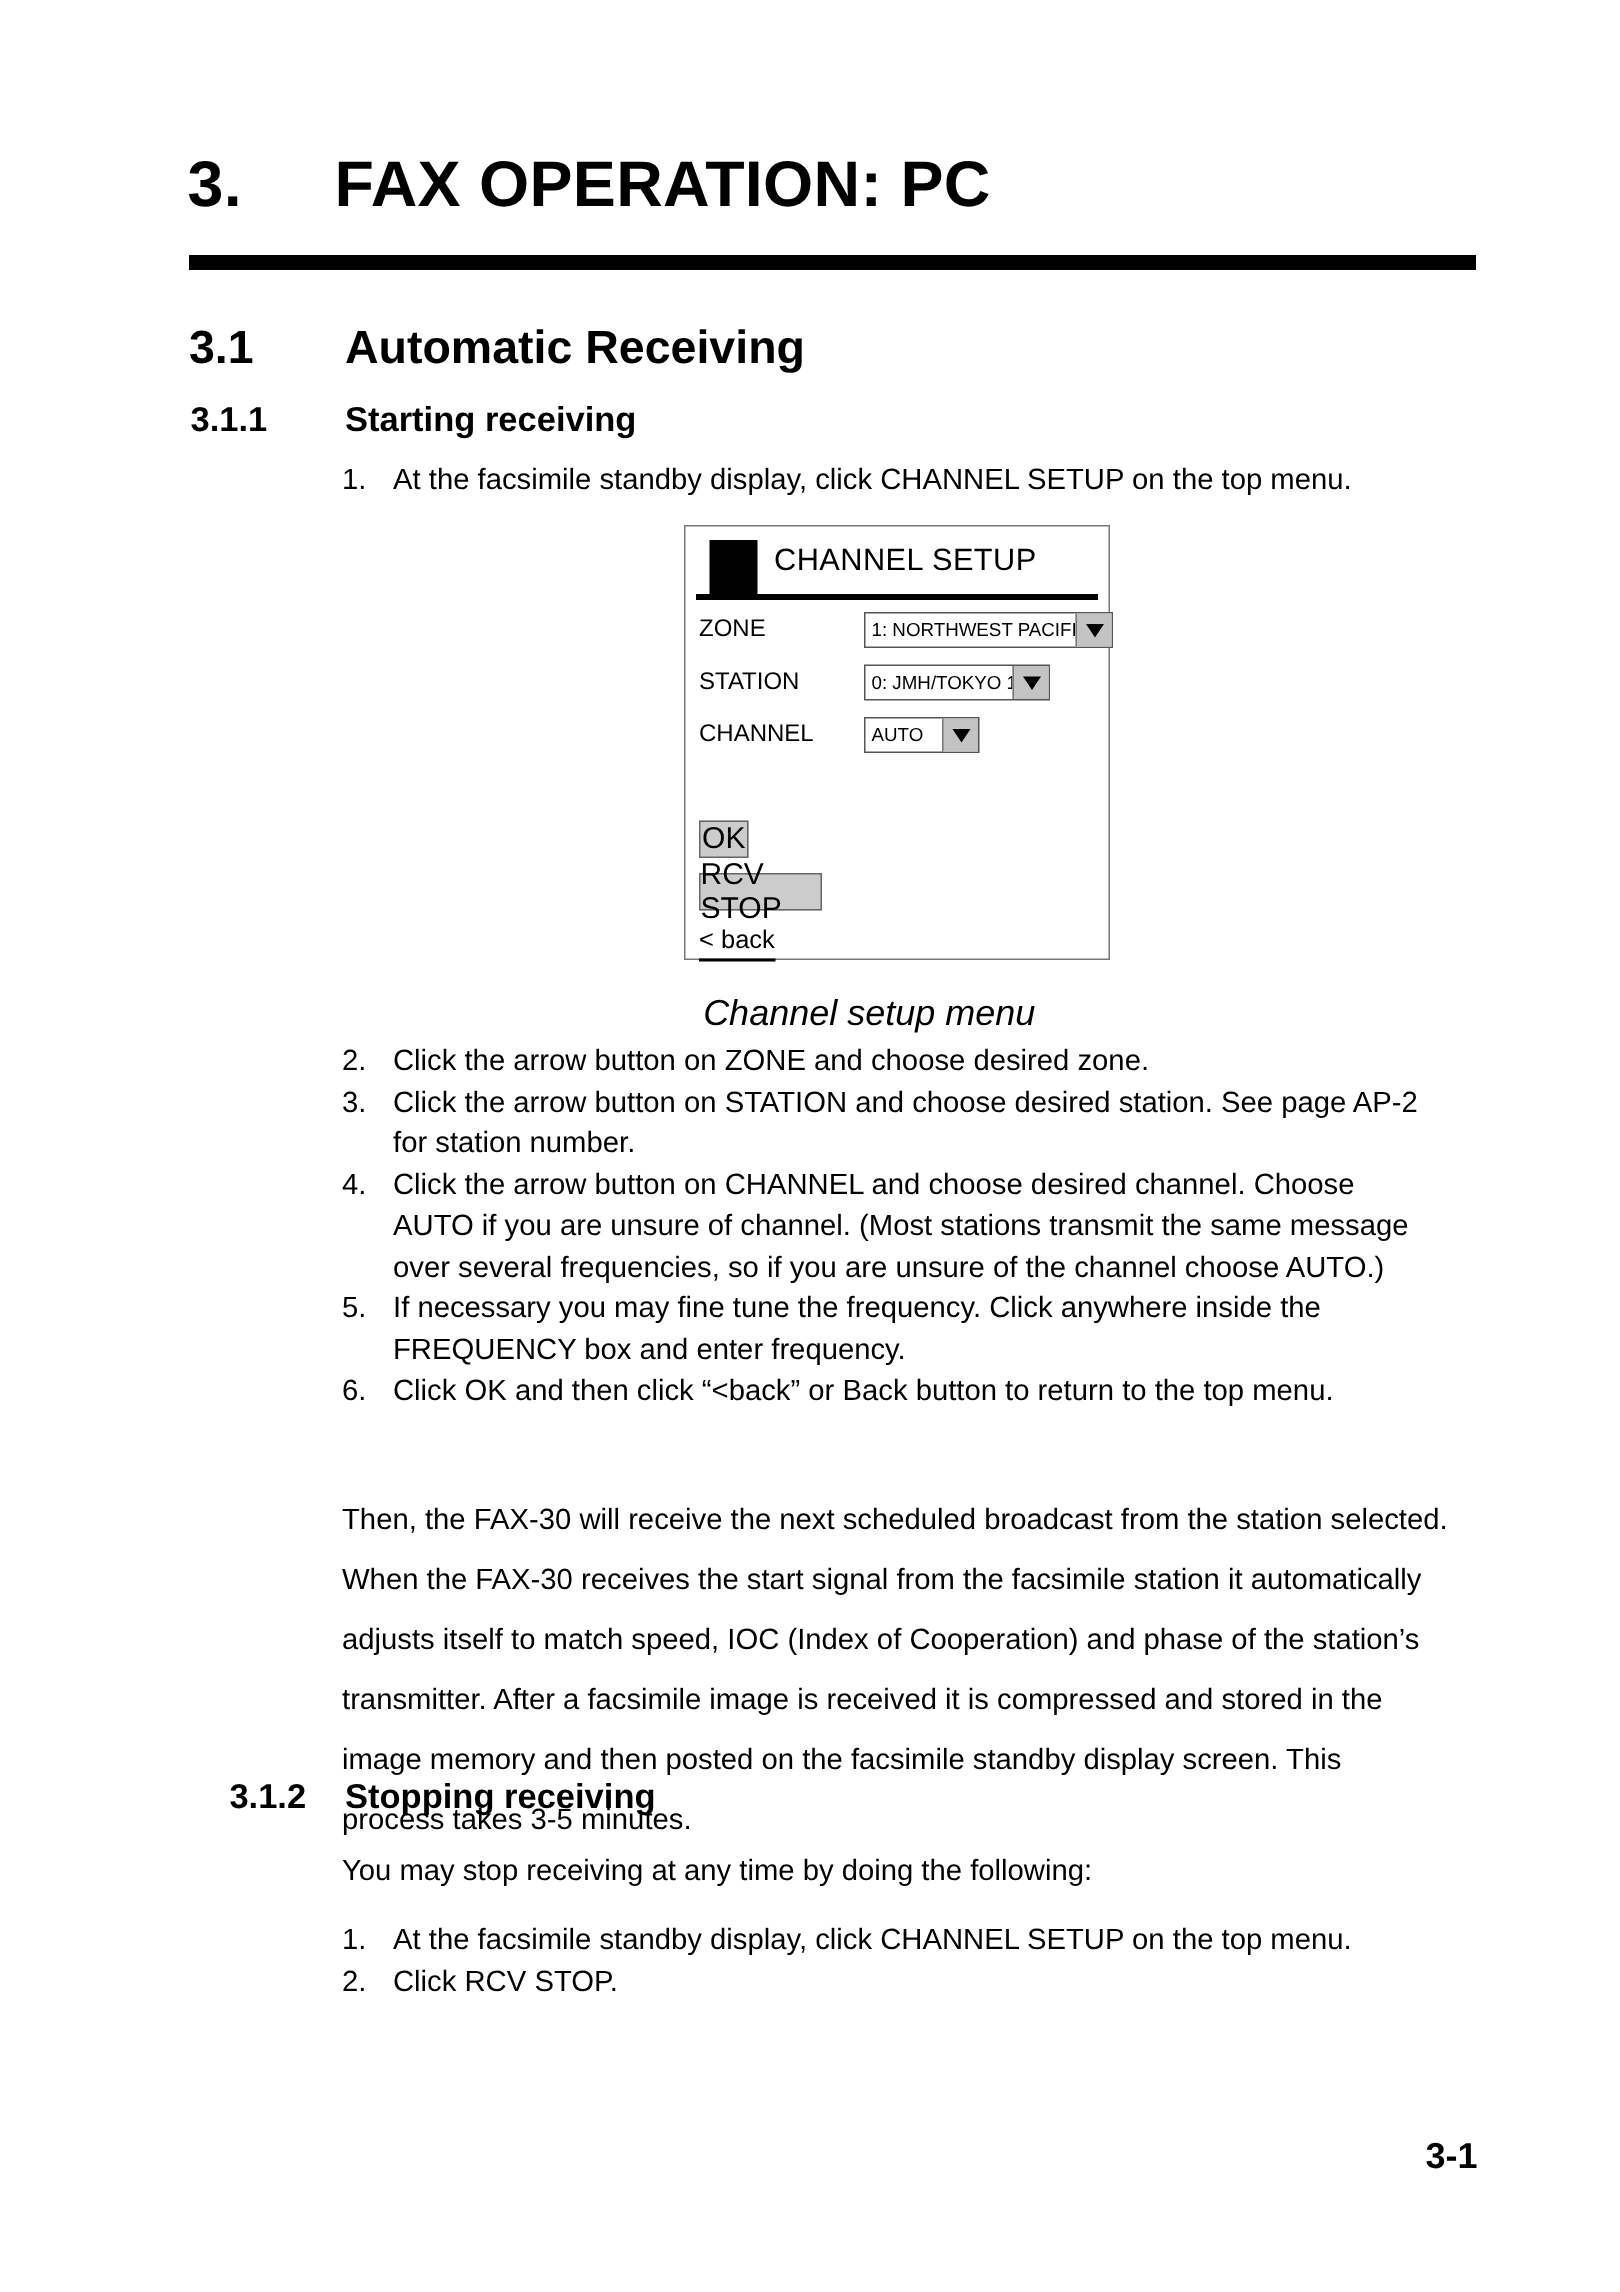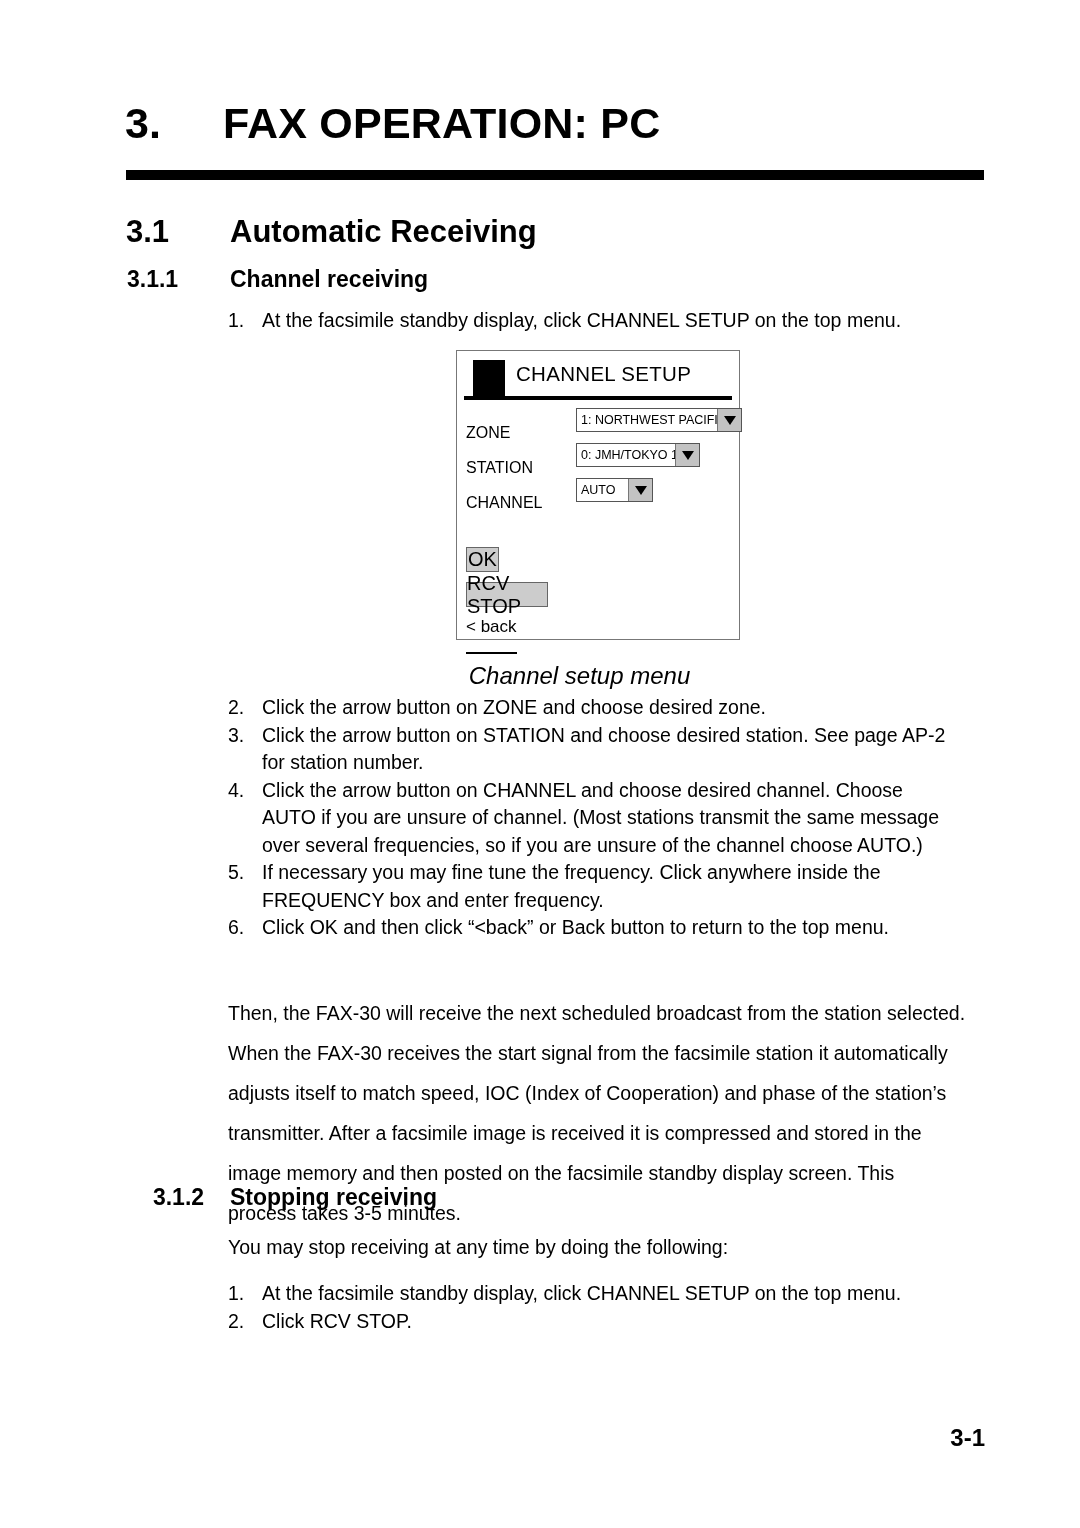--- a/index.html
+++ b/index.html
@@ -155,21 +155,21 @@
   }
 
   .field-row {
     position: absolute;
     left: 9px;
     height: 26px;
   }
   .field-label {
     position: absolute;
     left: 0;
-    top: 16px;
+    top: 3px;
     font-size: 16px;
     white-space: nowrap;
     text-align: center;
   }
 
   .combo {
     position: absolute;
     box-sizing: border-box;
     height: 24px;
     border: 1.5px solid #555555;
@@ -225,21 +225,21 @@
     align-items: center;
     justify-content: center;
     height: 25px;
   }
 
   .backlink {
     position: absolute;
     left: 9px;
     font-size: 17px;
     border-bottom: 2px solid #000000;
-    padding-bottom: 15px;
+    padding-bottom: 2px;
     white-space: nowrap;
   }
 
   
   .page-number {
     position: absolute;
     right: 95px;
     top: 1424px;
     font-size: 24px;
     font-weight: bold;
@@ -253,21 +253,21 @@
   <div class="chapter-title">
     <span class="chapter-num">3.</span><span>FAX OPERATION: PC</span>
   </div>
   <div class="chapter-rule"></div>
 
   <div class="h2">
     <span class="num">3.1</span><span>Automatic Receiving</span>
   </div>
 
   <div class="h3" id="h3-starting">
-    <span class="num">3.1.1</span><span>Channel receiving</span>
+    <span class="num">3.1.1</span><span>Starting receiving</span>
   </div>
 
   <div class="ol" id="list-1">
     <div class="li">
       <span class="marker">1.</span>
       <span>At the facsimile standby display, click CHANNEL SETUP on the top menu.</span>
     </div>
   </div>
 
   <div class="dialog">

